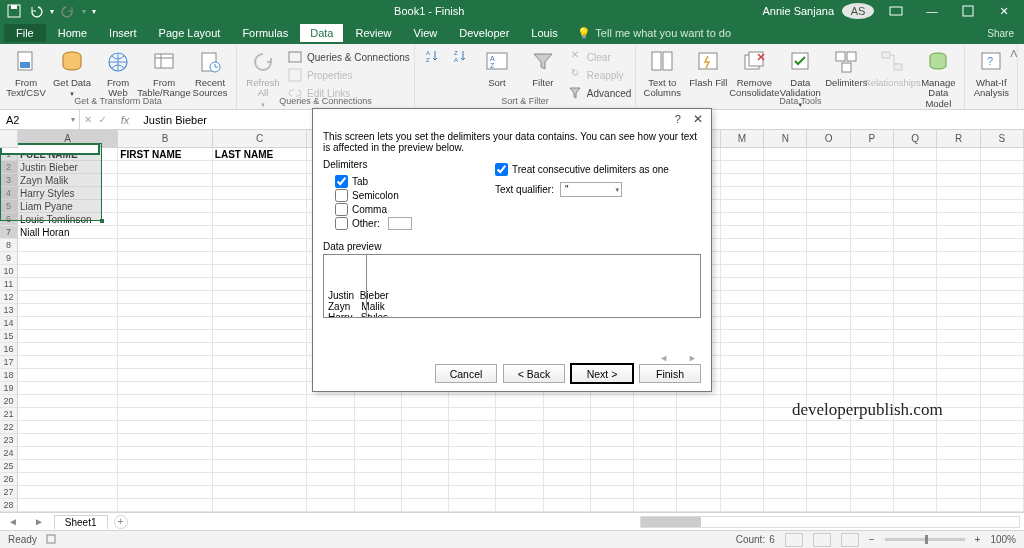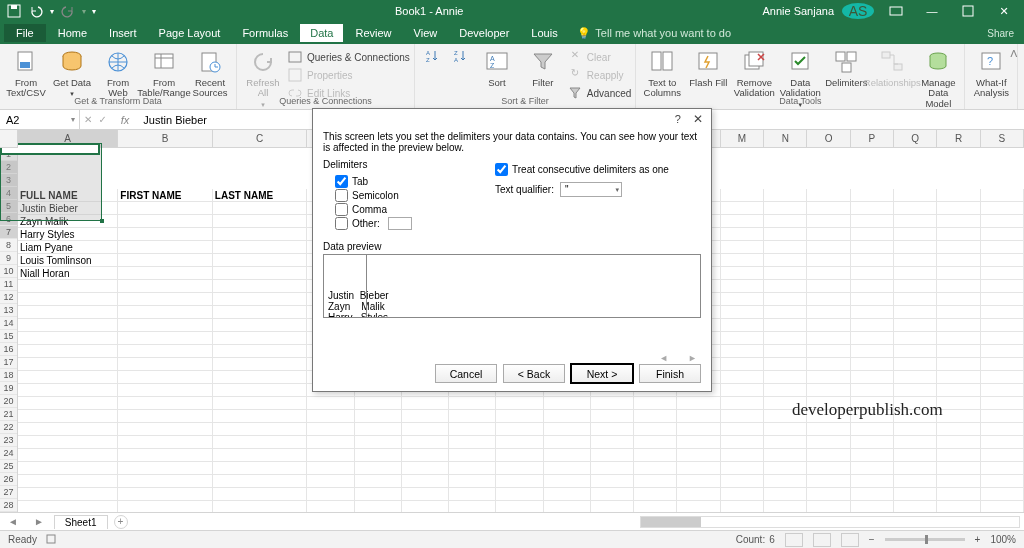--- a/index.html
+++ b/index.html
@@ -4,21 +4,21 @@
 <style>
   * { box-sizing: border-box; margin: 0; padding: 0; font-family: "Segoe UI", Tahoma, sans-serif; }
   body { width: 1024px; height: 548px; background: #fff; overflow: hidden; position: relative; font-size: 11px; }
 
   
   .titlebar { height: 22px; background: #217346; display: flex; align-items: center; color: #fff; font-size: 11px; }
   .titlebar .qat { display: flex; align-items: center; gap: 6px; padding-left: 6px; }
   .titlebar .qat .ic { width: 16px; height: 16px; display: inline-block; }
   .titlebar .center { flex: 1; text-align: center; font-size: 11px; }
   .titlebar .right { display: flex; align-items: center; gap: 8px; padding-right: 6px; }
-  .avatar { width: 32px; height: 16px; border-radius: 50%; background: #14b8a6; color:#3d5736; display: inline-flex; align-items: center; justify-content: center; font-size: 14px; }
+  .avatar { width: 32px; height: 16px; border-radius: 50%; background: #e5e5e5; color:#3d5736; display: inline-flex; align-items: center; justify-content: center; font-size: 11px; }
   .winbtn { width: 28px; height: 20px; display:inline-flex; align-items:center; justify-content:center; color:#fff; }
 
   
   .tabs { height: 22px; background: #217346; display: flex; align-items: center; padding-left: 4px; gap: 2px; color:#fff; font-size: 11px;}
   .tab { padding: 3px 10px; cursor: pointer; }
   .tab.active { background:#fff; color:#217346; }
   .file-tab { background:#1a5c38; color:#fff; padding:3px 12px;}
   .tell-me { margin-left: 8px; color:#d1e8d9; display:flex; align-items:center; gap:4px;}
   .ribbontabs-right {margin-left:auto; padding-right:10px; font-size:10px; color:#d1e8d9;}
 
@@ -43,21 +43,21 @@
 
   
   .gridwrap { position:relative; height: calc(100% - 22px - 22px - 66px - 20px - 18px - 18px); overflow:hidden;}
   .corner { position:absolute; top:0; left:0; width:18px; height:18px; background:#f3f3f3; border-right:1px solid #d4d4d4; border-bottom:1px solid #d4d4d4; z-index:2;}
   .colheads { position:absolute; top:0; left:18px; right:0; height:18px; display:flex; background:#f3f3f3; border-bottom:1px solid #d4d4d4;}
   .colh { border-right:1px solid #d4d4d4; text-align:center; font-size:10px; color:#555; display:flex; align-items:center; justify-content:center;}
   .colh.sel { background:#d2d2d2; }
   .rowheads { position:absolute; top:18px; left:0; width:18px; bottom:0; background:#f3f3f3; border-right:1px solid #d4d4d4;}
   .rowh { height:13px; border-bottom:1px solid #e5e5e5; text-align:center; font-size:9px; color:#555; display:flex; align-items:center; justify-content:center;}
   .rowh.sel { background:#d2d2d2;}
-  .cells { position:absolute; top:18px; left:18px; right:0; bottom:0;margin-top:41px;}
+  .cells { position:absolute; top:18px; left:18px; right:0; bottom:0;}
   .row { display:flex; height:13px;}
   .cell { border-right:1px solid #e5e5e5; border-bottom:1px solid #e5e5e5; font-size:10px; padding-left:2px; overflow:hidden; white-space:nowrap; display:flex; align-items:center;}
   .cell.head { font-weight:bold;}
   .selrange { position:absolute; border:1px solid #217346; background:rgba(180,180,180,0.35); pointer-events:none;}
   .selanchor { position:absolute; border:2px solid #217346; background:#fff; pointer-events:none;}
 
   
   .sheettabs { height:18px; border-top:1px solid #d4d4d4; display:flex; align-items:center; font-size:10px;}
   .sheettabs .nav { padding:0 8px; color:#888;}
   .sheet { border:1px solid #d4d4d4; border-bottom:none; padding:1px 10px; background:#fff; margin-left:2px;}
@@ -110,21 +110,21 @@
           <path d="M4 4 L4 8 L8 8" fill="none" stroke="#fff"></path>
         </svg></span>
     <span style="font-size:8px">▾</span>
     <span class="ic"><svg viewBox="0 0 16 16">
           <path d="M6 4 A5 5 0 1 0 12 8" fill="none" stroke="#888" stroke-width="1.3"></path>
           <path d="M12 4 L12 8 L8 8" fill="none" stroke="#888"></path>
         </svg></span>
     <span style="font-size:8px;color:#7ba788">▾</span>
     <span style="font-size:8px">▾</span>
   </div>
-  <div class="center">Book1 - Annie</div>
+  <div class="center">Book1 - Finish</div>
   <div class="right">
     <span>Annie Sanjana</span>
     <span class="avatar">AS</span>
     <span class="winbtn">
         <svg width="14" height="14" viewBox="0 0 14 14">
           <rect x="1" y="3" width="12" height="8" fill="none" stroke="#fff"></rect>
         </svg>
       </span>
     <span class="winbtn">―</span>
     <span class="winbtn">
@@ -295,21 +295,21 @@
               <path d="M14 8 l-3 6 h4 l-3 6" fill="none" stroke="#e0a030" stroke-width="1.5"></path>
             </svg></span>
           <span>Flash Fill</span>
         </div>
       <div class="rbtn">
           <span class="ricon lg"><svg viewBox="0 0 28 28">
               <rect x="5" y="7" width="14" height="14" fill="#fff" stroke="#888"></rect>
               <rect x="9" y="4" width="14" height="14" fill="#fff" stroke="#888"></rect>
               <path d="M18 6 l6 6 M24 6 l-6 6" stroke="#c44" stroke-width="1.5"></path>
             </svg></span>
-          <span>Remove Validation</span>
+          <span>Remove Consolidate</span>
         </div>
       <div class="rbtn">
           <span class="ricon lg"><svg viewBox="0 0 28 28">
               <rect x="6" y="5" width="16" height="16" fill="#fff" stroke="#888"></rect>
               <path d="M9 13 l3 3 l7 -7" fill="none" stroke="#2a8a2a" stroke-width="2"></path>
             </svg></span>
           <span>Data Validation</span>
           <span style="font-size:7px">▾</span>
         </div>
       <div class="rbtn">

